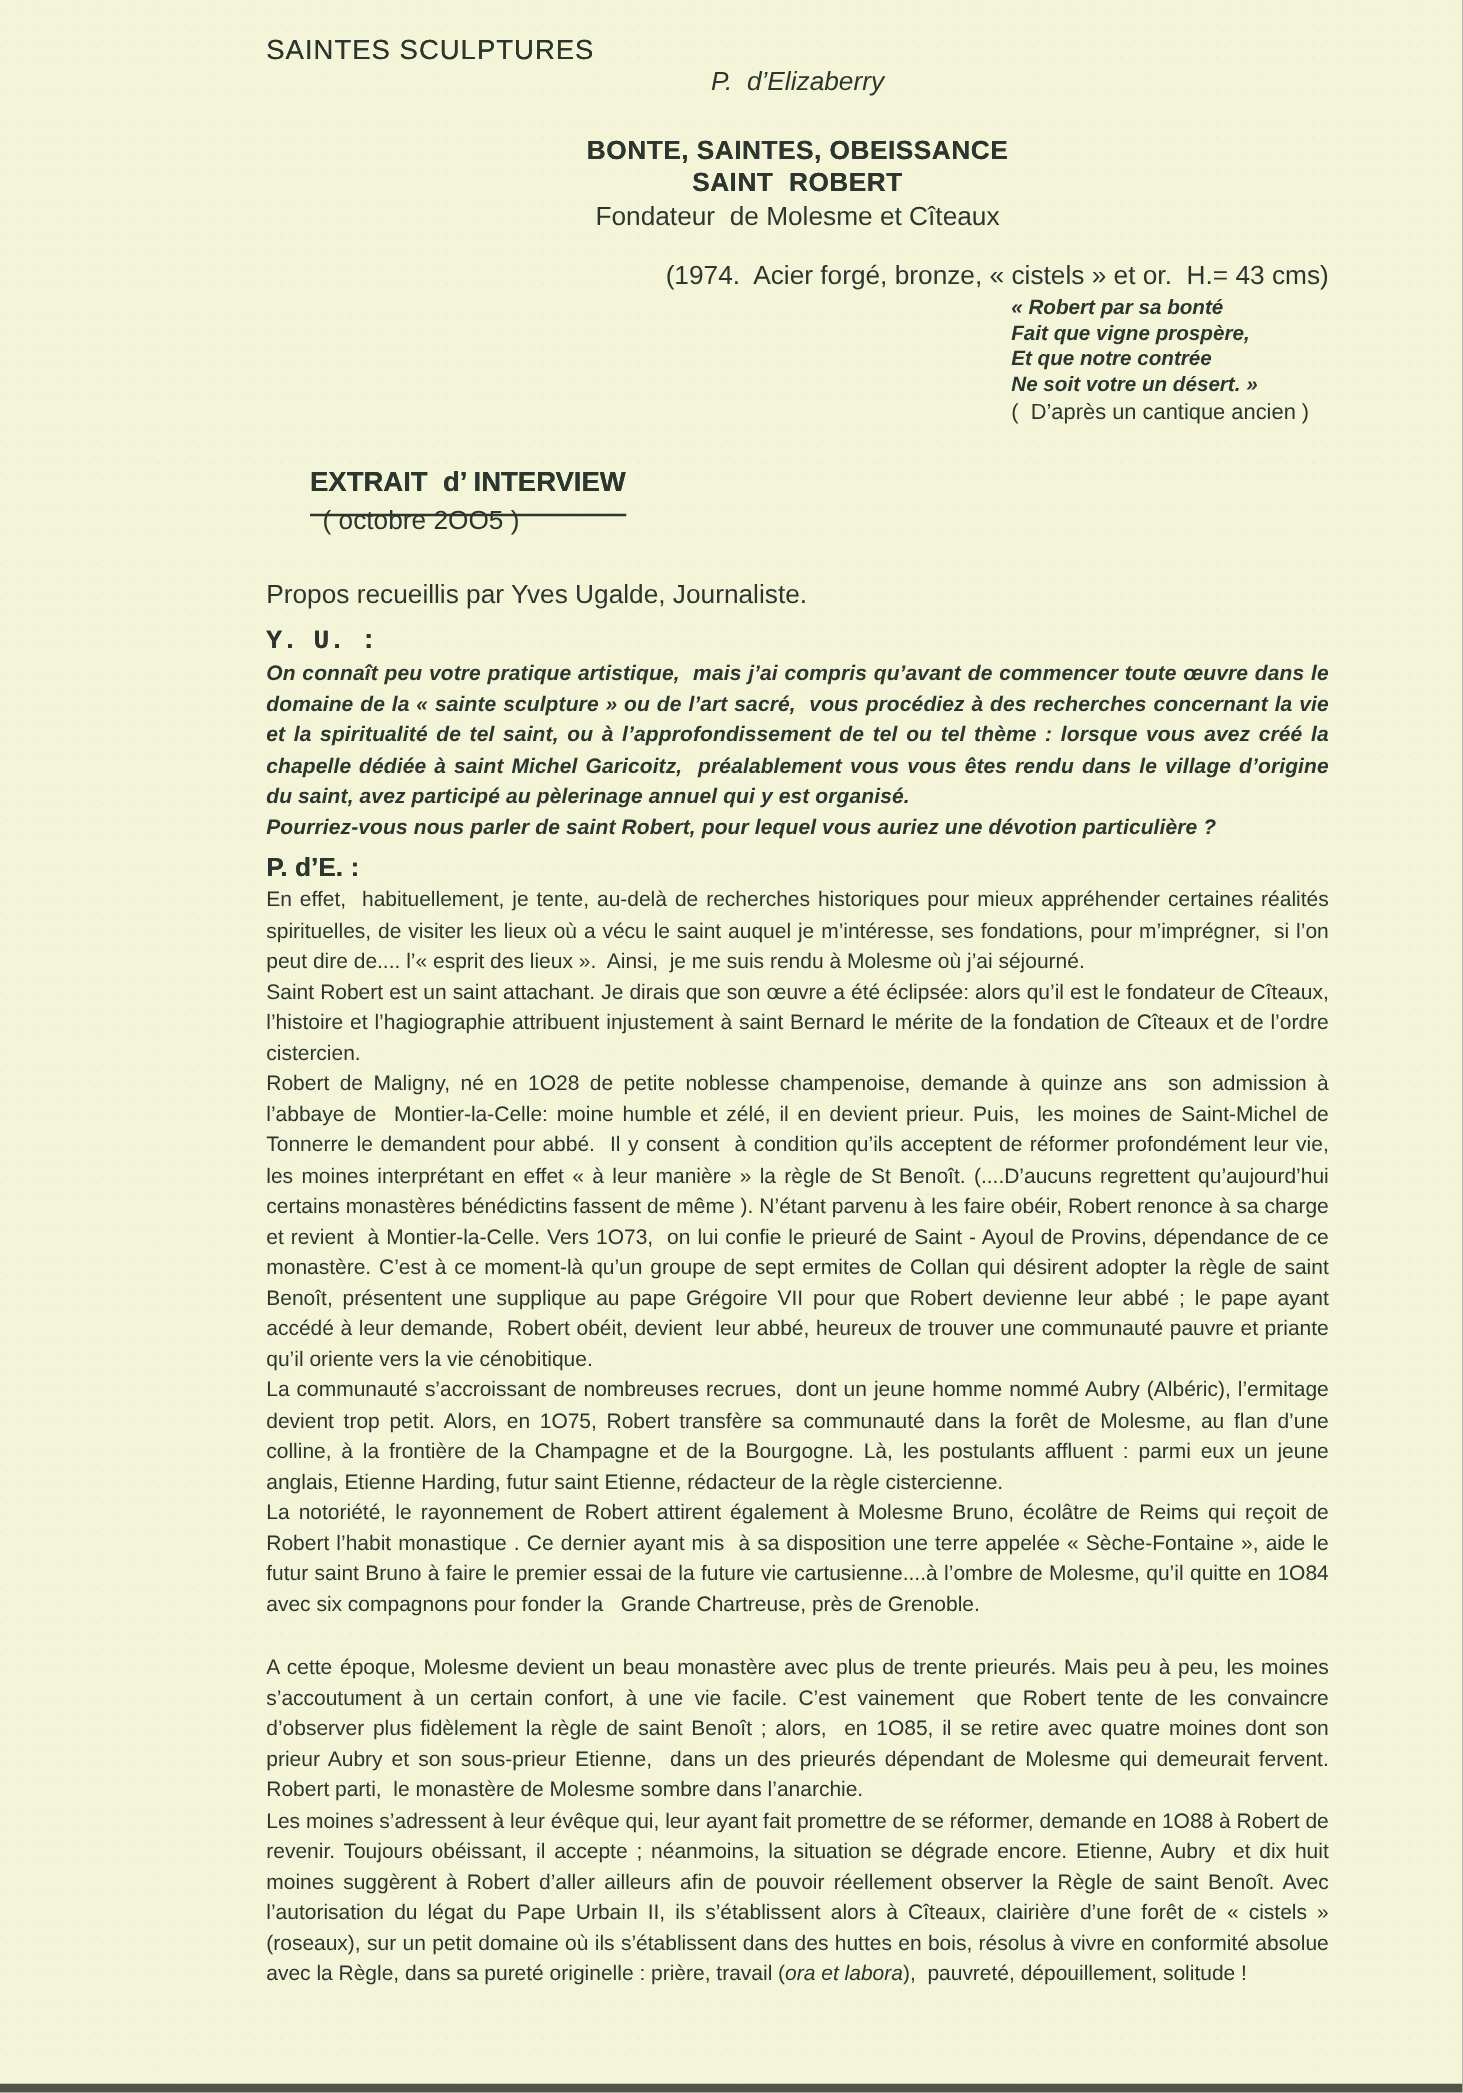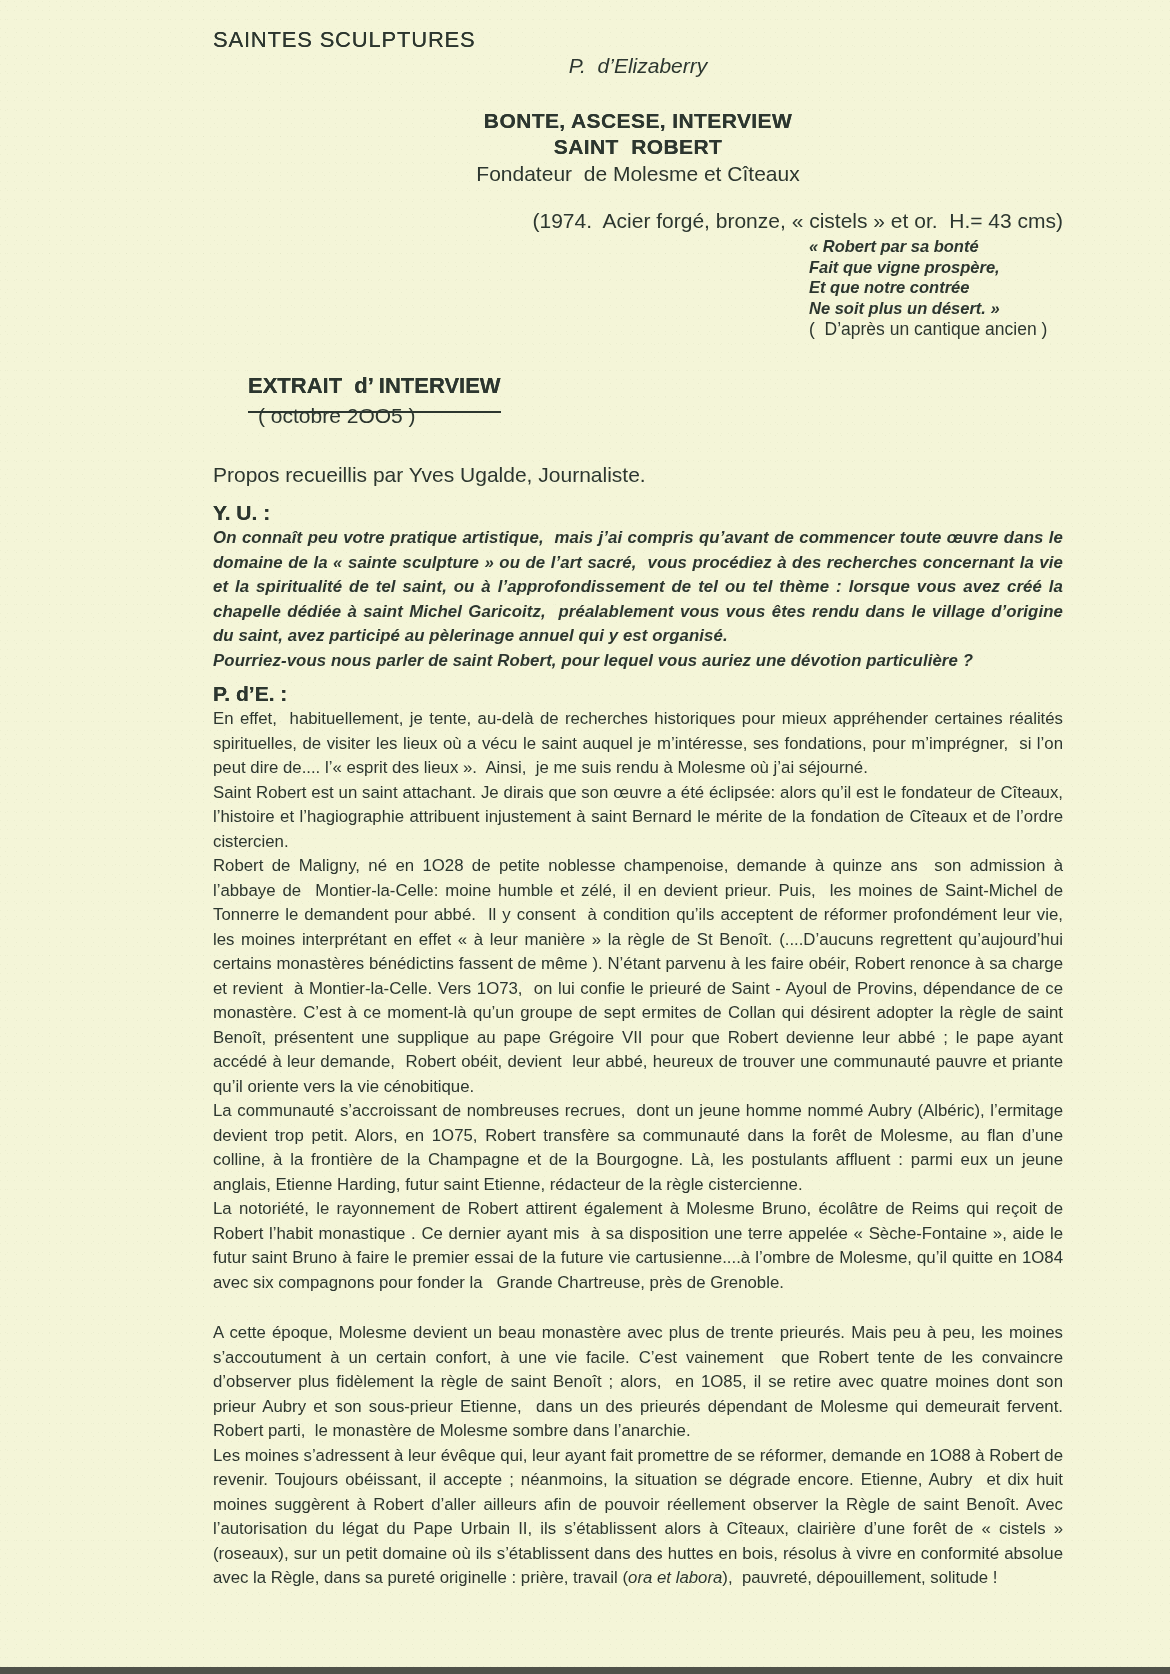--- a/index.html
+++ b/index.html
@@ -42,21 +42,21 @@
     font-weight:bold;font-size:22px;
     border-bottom:2px solid #2c362f;padding-bottom:13px;
     text-shadow:0 0 0.5px currentColor;
   }
   .interview-date{margin-left:10px;}
   .byline{font-size:21px;line-height:27px;}
   .speaker-label{
     font-weight:bold;font-size:21px;line-height:26px;
     text-shadow:0 0 0.4px currentColor;
   }
-  .q-label{margin-top:12px;}
+  .q-label{margin-top:12px;font-family:Liberation Mono, monospace;}
   .a-label{margin-top:8px;}
   p.q-para, p.a-para{
     margin:0;
     font-size:16.8px;line-height:24.5px;
     text-align:justify;
   }
   p.q-para{font-weight:bold;font-style:italic;letter-spacing:0.1px;}
   .gap-before{margin-top:26px !important;}
   .latin{font-style:italic;}
   .scan-strip{
@@ -68,32 +68,32 @@
 <body>
 
 <div class="page">
   <div class="content">
 
     <div class="series-title" data-bind="header.series_title">SAINTES SCULPTURES</div>
 
     <div class="author" data-bind="header.author">P.  d’Elizaberry</div>
 
     <div class="title-block">
-      <div class="main-title" data-bind="header.title_line1">BONTE, ASCESE, INTERVIEW</div>
+      <div class="main-title" data-bind="header.title_line1">BONTE, SAINTES, OBEISSANCE</div>
       <div class="main-title" data-bind="header.title_line2">SAINT  ROBERT</div>
       <div class="subtitle" data-bind="header.subtitle">Fondateur  de Molesme et Cîteaux</div>
     </div>
 
     <div class="artwork-details" data-bind="header.artwork_details">(1974.  Acier forgé, bronze, « cistels » et or.  H.= 43 cms)</div>
 
     <div class="epigraph">
       <div class="epigraph-line" data-bind="epigraph.lines.0">« Robert par sa bonté</div>
       <div class="epigraph-line" data-bind="epigraph.lines.1">Fait que vigne prospère,</div>
       <div class="epigraph-line" data-bind="epigraph.lines.2">Et que notre contrée</div>
-      <div class="epigraph-line" data-bind="epigraph.lines.3">Ne soit plus un désert. »</div>
+      <div class="epigraph-line" data-bind="epigraph.lines.3">Ne soit votre un désert. »</div>
       <div class="epigraph-attribution" data-bind="epigraph.attribution">(  D’après un cantique ancien )</div>
     </div>
 
     <div class="interview-heading heading-line">
       <span class="interview-title" data-bind="interview.title">EXTRAIT  d’ INTERVIEW</span>
       <span class="interview-date" data-bind="interview.date_note">( octobre 2OO5 )</span>
     </div>
 
     <div class="byline" data-bind="interview.byline">Propos recueillis par Yves Ugalde, Journaliste.</div>
 

